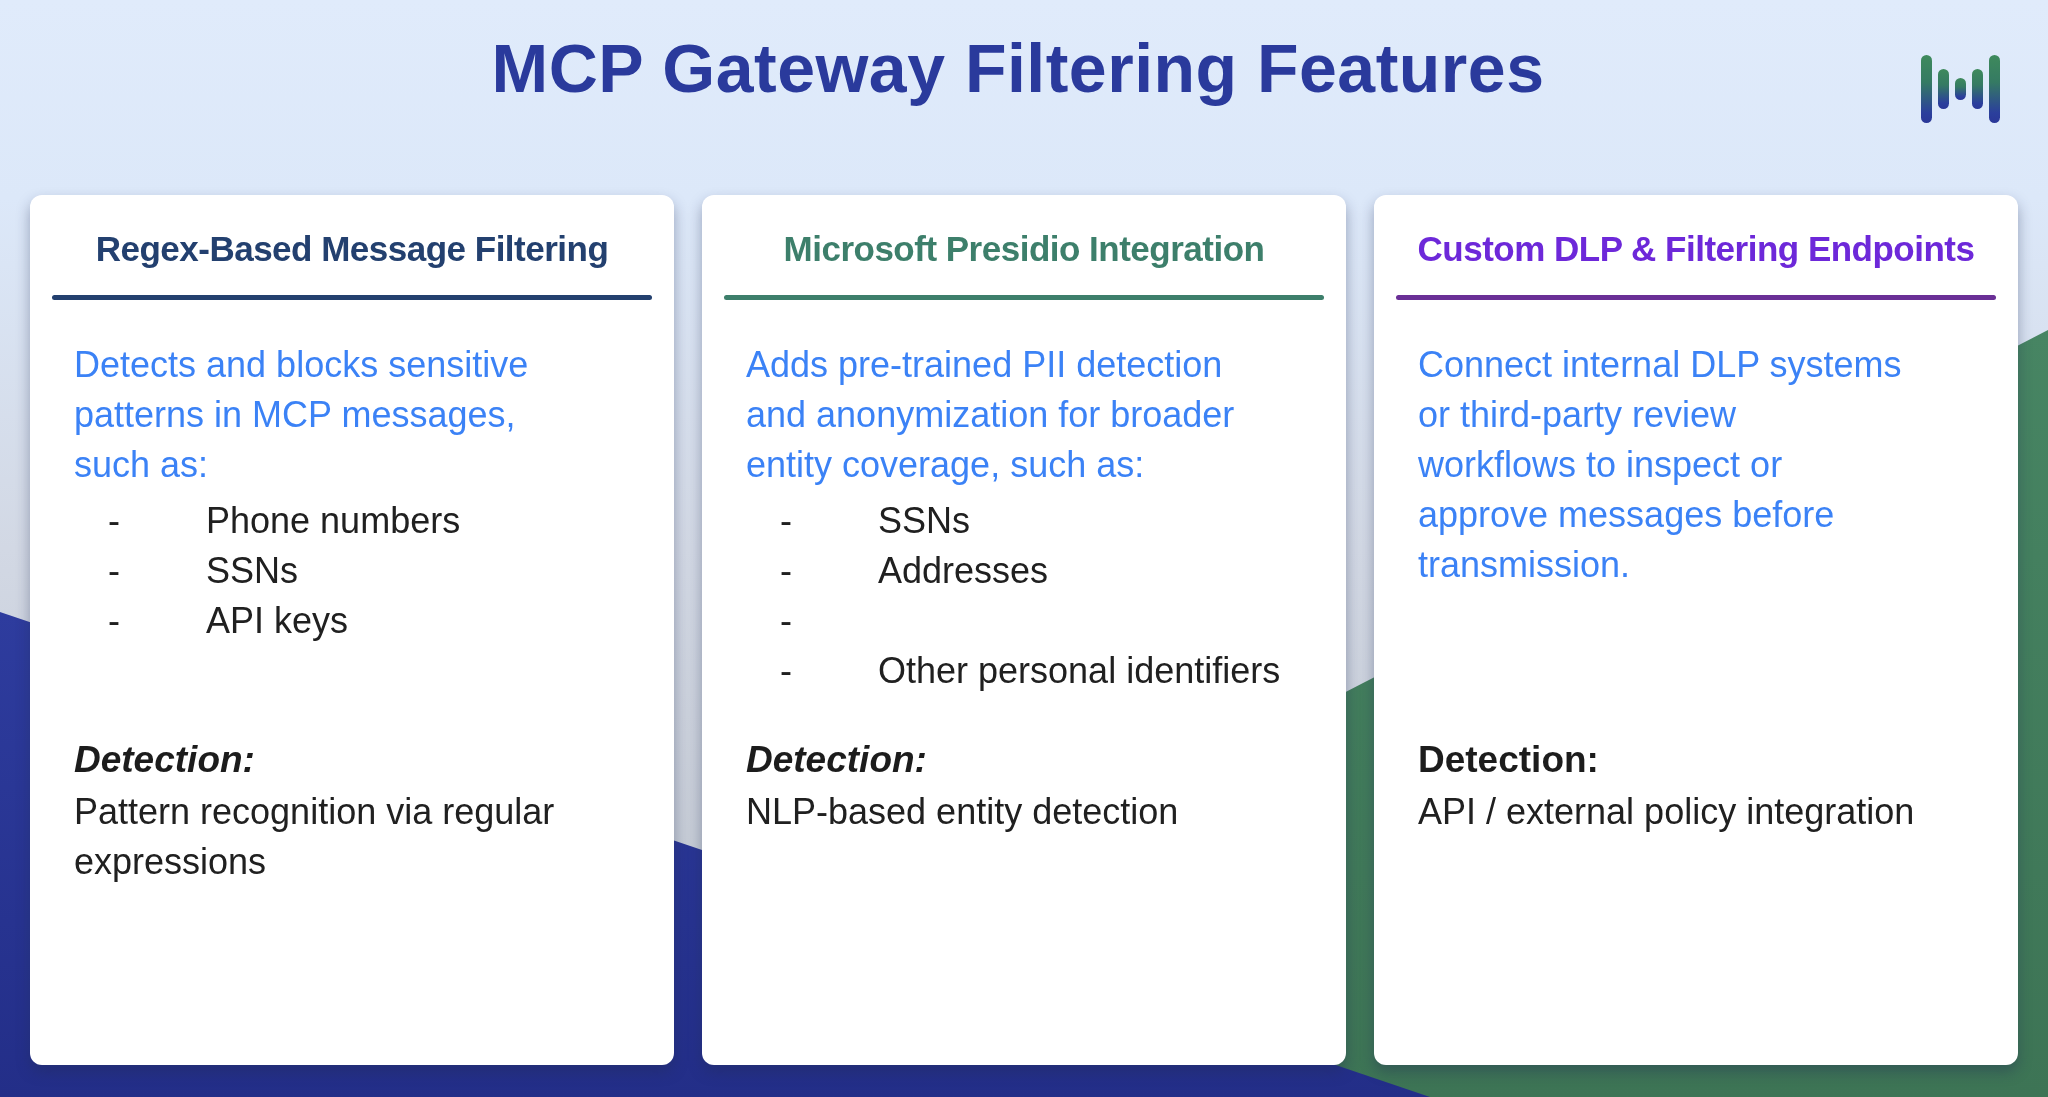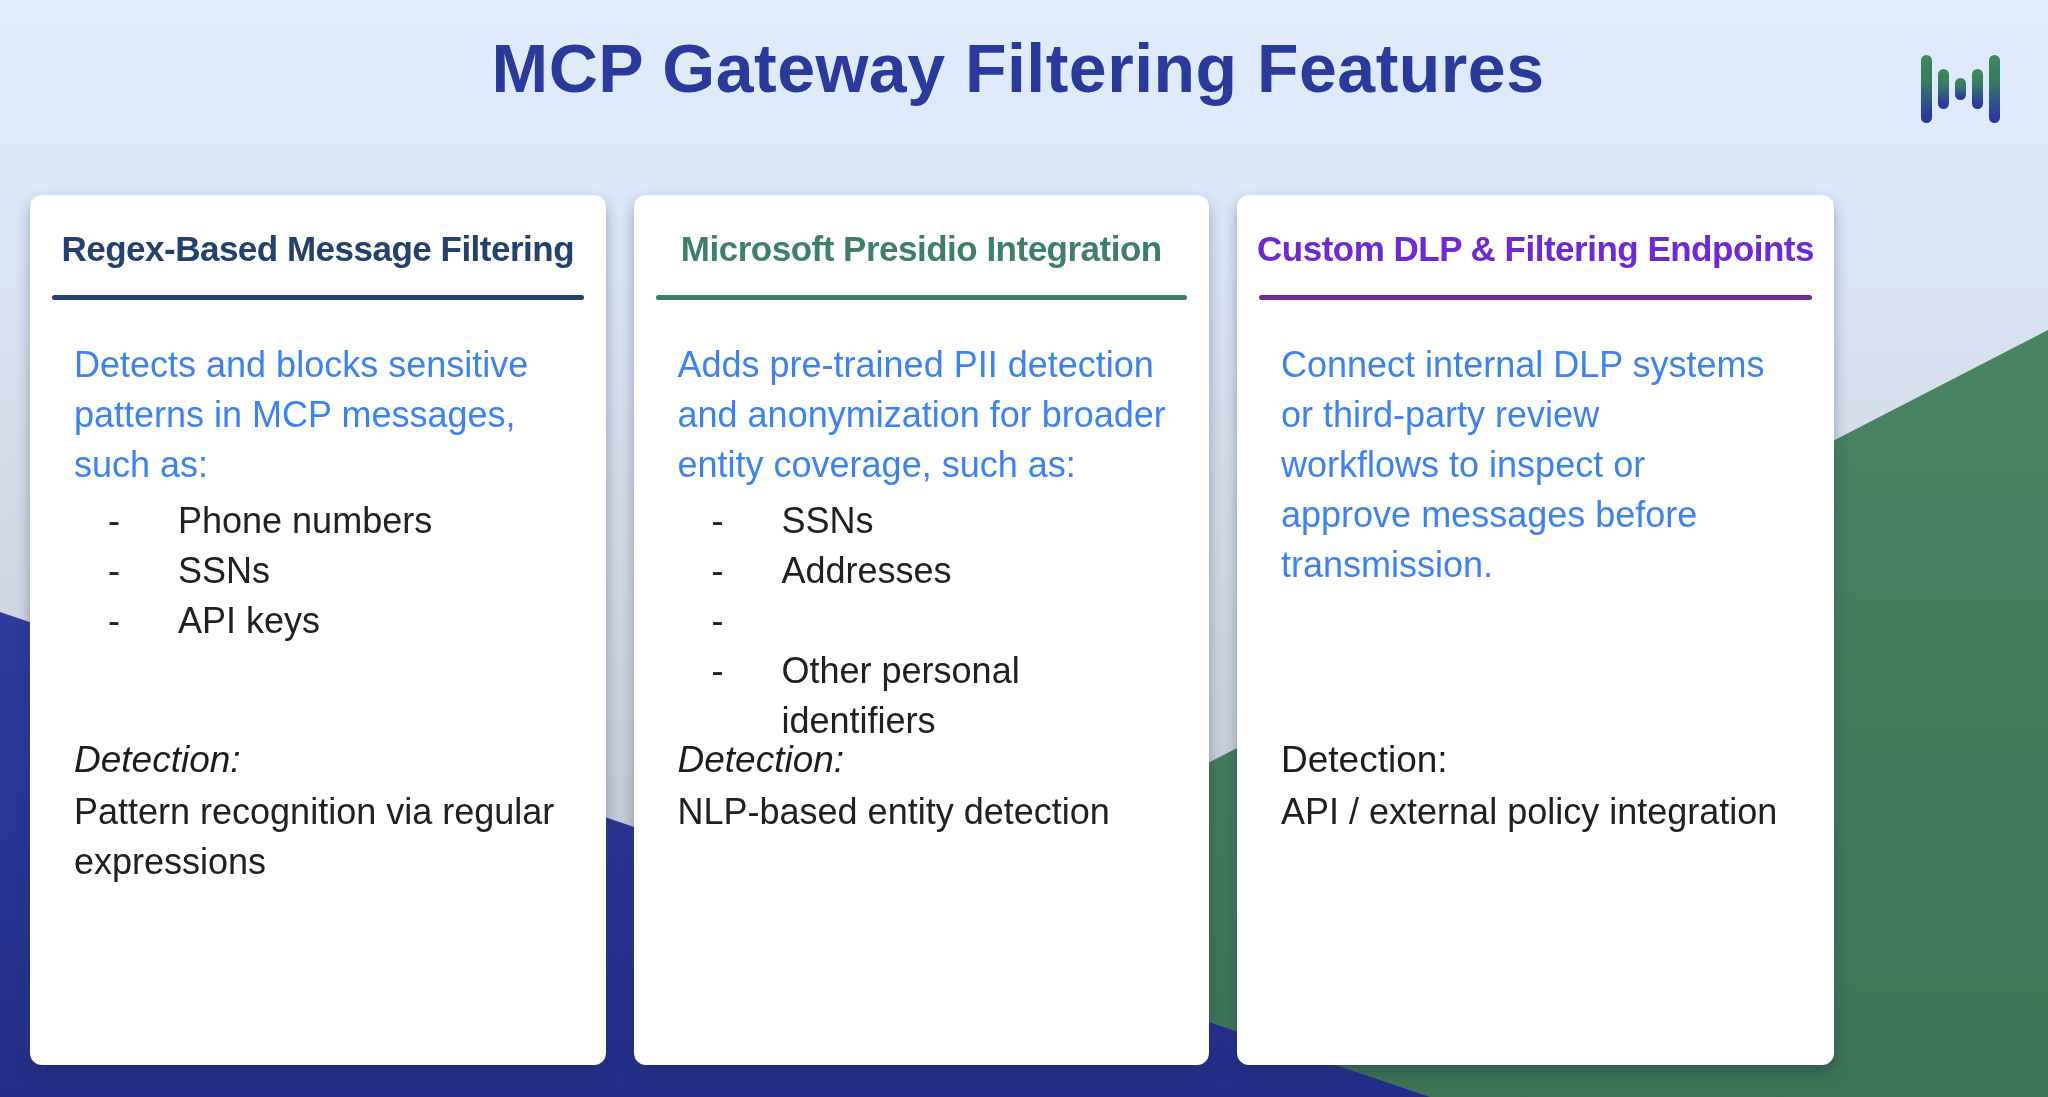--- a/index.html
+++ b/index.html
@@ -16,41 +16,41 @@
     color:#2a3a9c;letter-spacing:.5px;
   }
   .logo{position:absolute;top:55px;right:48px;height:68px;display:flex;align-items:center;gap:6px;}
   .logo .bar{
     width:11px;border-radius:999px;
     background:linear-gradient(180deg,#3e8a5c 0%,#357a63 40%,#2b3f9c 85%,#2a3798 100%);
   }
   .logo .b1,.logo .b5{height:68px;}
   .logo .b2,.logo .b4{height:40px;}
   .logo .b3{height:22px;}
-  .cards{position:absolute;left:30px;top:195px;width:1804px;height:870px;display:flex;gap:28px;}
+  .cards{position:absolute;left:30px;top:195px;width:1988px;height:870px;display:flex;gap:28px;}
   .card{
     flex:1;position:relative;background:#ffffff;border-radius:12px;
     box-shadow:0 7px 14px rgba(35,45,85,.38);
   }
   .card-title{
     margin:32px 20px 0;text-align:center;
     font-size:35px;font-weight:700;line-height:44px;letter-spacing:-.5px;
     white-space:nowrap;
   }
   .underline{height:5px;margin:24px 22px 0;border-radius:3px;}
   .desc{
     margin:40px 30px 0 44px;font-size:36px;line-height:50px;color:#3b82f6;
     white-space:pre-line;
   }
   .bullets{margin:6px 30px 0 44px;font-size:36px;line-height:50px;color:#202020;}
   .bullet-row{display:flex;}
   .bullet-dash{margin-left:34px;width:70px;flex:none;}
-  .bullet-text{flex:1;}
+  .bullet-text{flex:1;margin-left:28px;}
   .detection{position:absolute;left:44px;right:8px;top:540px;color:#1c1c1c;}
-  .det-label{font-size:37px;font-weight:400;line-height:50px;margin-bottom:2px;}
+  .det-label{font-size:37px;font-weight:700;line-height:50px;margin-bottom:2px;}
   .det-label.italic{font-style:italic;}
   .det-text{font-size:36px;line-height:50px;white-space:pre-line;color:#202020;}
 </style>
 </head>
 <body>
 
 <svg class="bg-svg" viewBox="0 0 2048 1097" aria-hidden="true">
   <defs>
     <linearGradient id="gGreen" x1="0" y1="0" x2="0" y2="1">
       <stop offset="0" stop-color="#478563"></stop>

